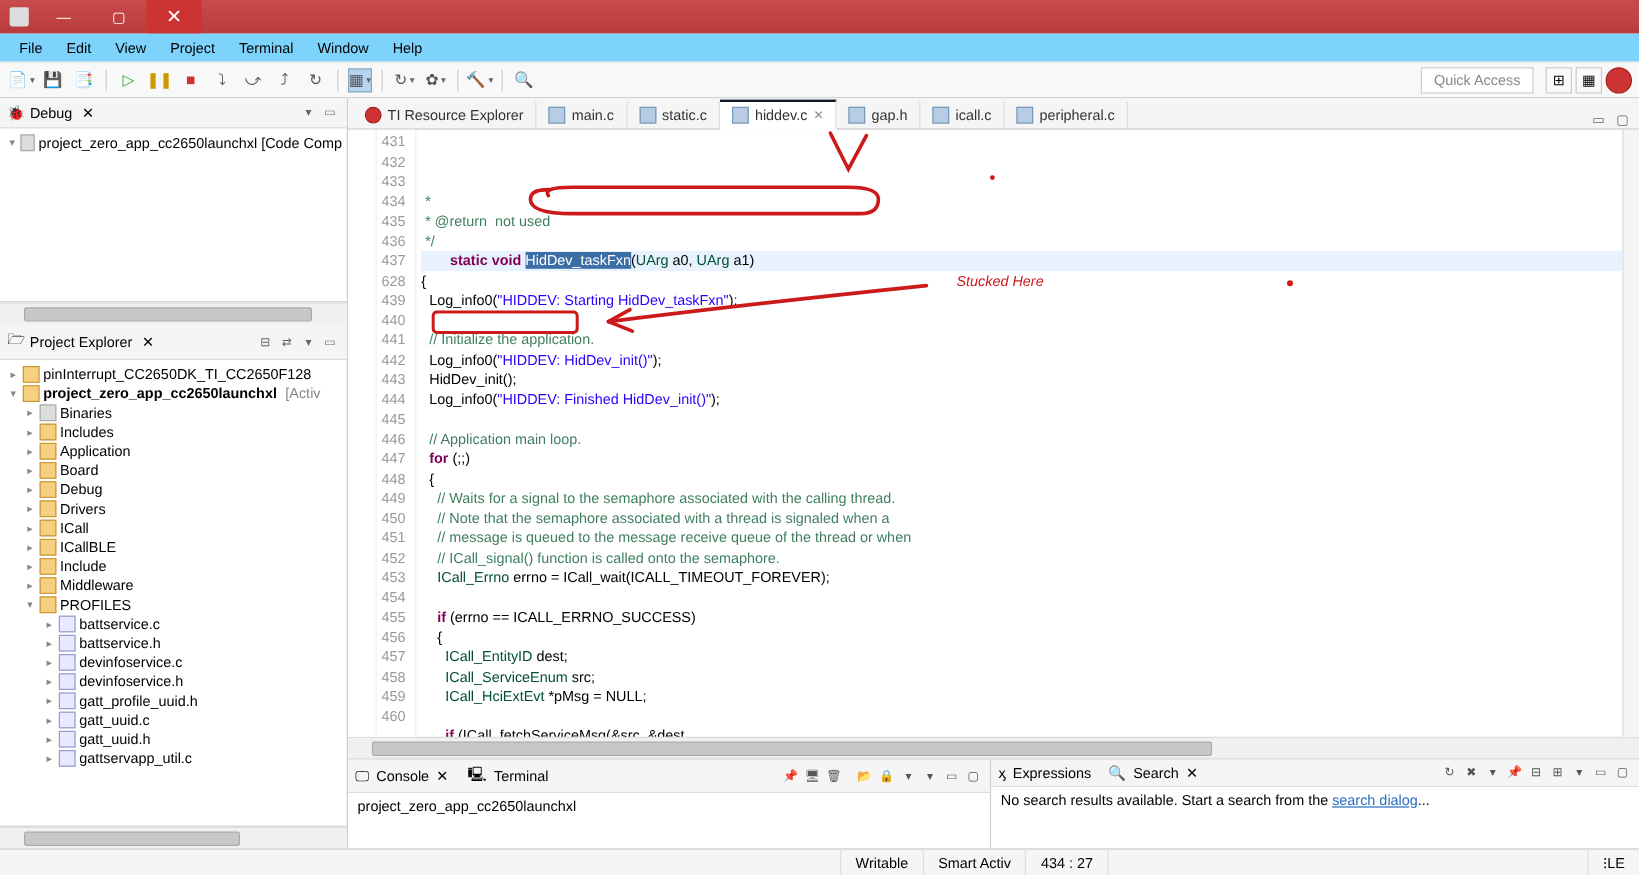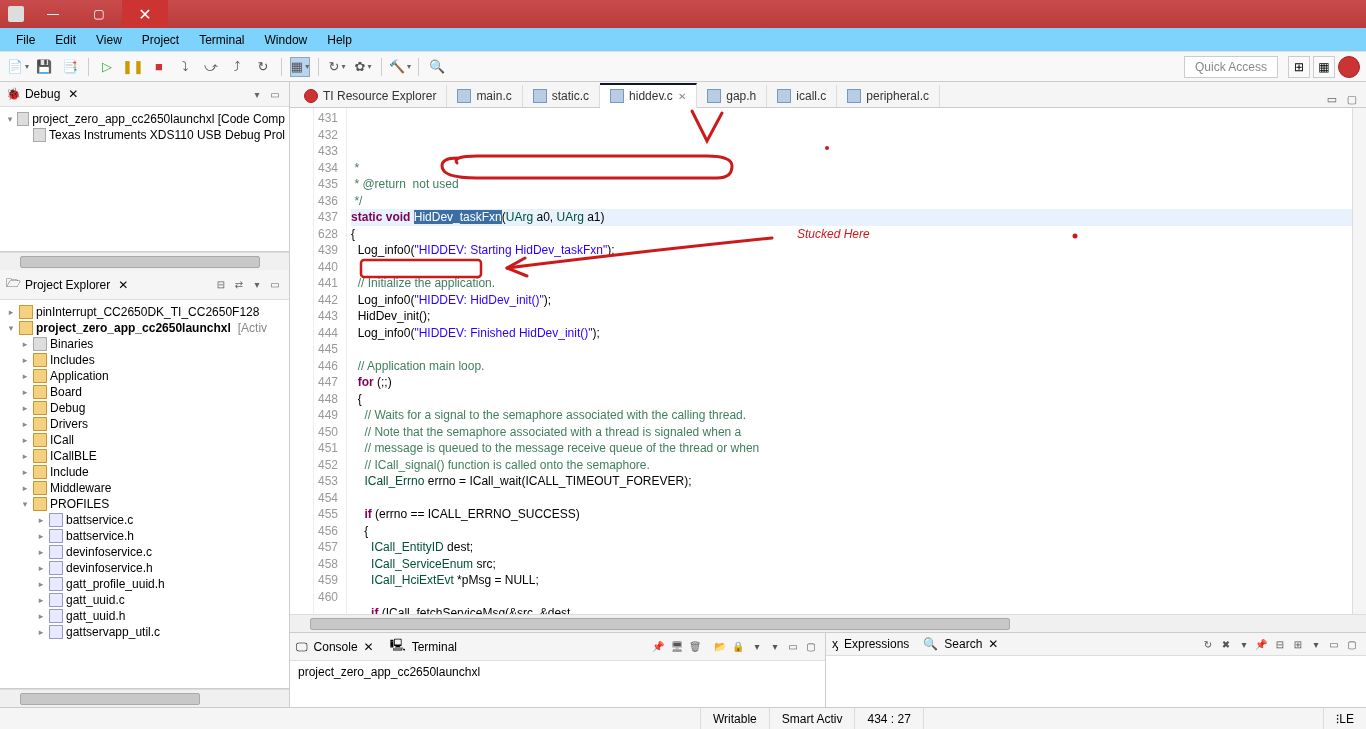--- a/index.html
+++ b/index.html
@@ -49,21 +49,21 @@
 .etab .xclose { color:#888; font-size:10px;}
 .code-area { flex:1; display:flex; overflow:hidden; position:relative;}
 .gutter { width:24px; background:#fff; border-right:1px solid #eee;}
 .linenums { background:#fff; color:#999; text-align:right; font-family:Consolas,monospace; font-size:12px; padding:2px 8px 2px 4px; border-right:1px solid #eee; line-height:16.5px;}
 .codetext { flex:1; font-family:Consolas,monospace; font-size:12px; line-height:16.5px; padding:2px 0 2px 4px; white-space:pre; position:relative;}
 .codetext .line { height:16.5px;}
 .kw { color:#7f0055; font-weight:bold;}
 .cm { color:#3f7f5f;}
 .st { color:#2a00ff;}
 .tp { color:#005032;}
-.hl-line { background:#e8f2fe; display:inline-block; width:100%;}
+.hl-line { background:#e8f2fe; display:inline-block; width:100%;padding-left:24px;}
 .sel { background:#3b6ea5; color:#fff;}
 .overview-ruler { width:14px; background:#f5f5f5; border-left:1px solid #ddd;}
 .bottom-panels { height:75px; display:flex; border-top:1px solid #ccc;}
 .console-panel { flex:1; border-right:1px solid #ccc; display:flex; flex-direction:column;}
 .search-panel { width:540px; display:flex; flex-direction:column;}
 .bpanel-header { background:#f5f5f5; padding:3px 6px; display:flex; align-items:center; gap:6px; border-bottom:1px solid #ddd;}
 .bpanel-header .bptools { margin-left:auto; display:flex; gap:2px;}
 .bpanel-header .bptools span { width:16px; height:16px; display:inline-flex; align-items:center; justify-content:center; font-size:10px; color:#555;}
 .bpanel-body { padding:4px 8px; flex:1; background:#fff;}
 .statusbar { height:22px; background:#f5f5f5; border-top:1px solid #ccc; display:flex; align-items:center; font-size:11px;}
@@ -138,25 +138,20 @@
         <div class="ptools">
           <span>▾</span>
           <span>▭</span>
         </div>
       </div>
       <div class="panel-body" id="debug-body">
           <div class="tree-item indent0">
             <span class="exp">▾</span>
             <span class="ticon bin"></span>
             <span class="tlabel">project_zero_app_cc2650launchxl [Code Comp</span>
-          </div>
-          <div class="tree-item indent1">
-            <span class="exp"></span>
-            <span class="ticon bin"></span>
-            <span class="tlabel">Texas Instruments XDS110 USB Debug Prol</span>
           </div>
         </div>
     </div>
     <div class="hscroll">
         <div class="thumb"></div>
       </div>
 
     <div class="panel explorer-panel">
       <div class="panel-header">
         <span>🗁</span>
@@ -414,20 +409,23 @@
             <span>✖</span>
             <span>▾</span>
             <span>📌</span>
             <span>⊟</span>
             <span>⊞</span>
             <span>▾</span>
             <span>▭</span>
             <span>▢</span>
           </div>
         </div>
+        <div class="bpanel-body">
+          <span>No search results available. Start a search from the </span><a class="fake-link">search dialog</a><span>...</span>
+        </div>
       </div>
     </div>
   </div>
 </div>
 
 <div class="statusbar">
   <div class="cell"></div>
   <div class="cell">Writable</div>
   <div class="cell">Smart Activ</div>
   <div class="cell">434 : 27</div>

